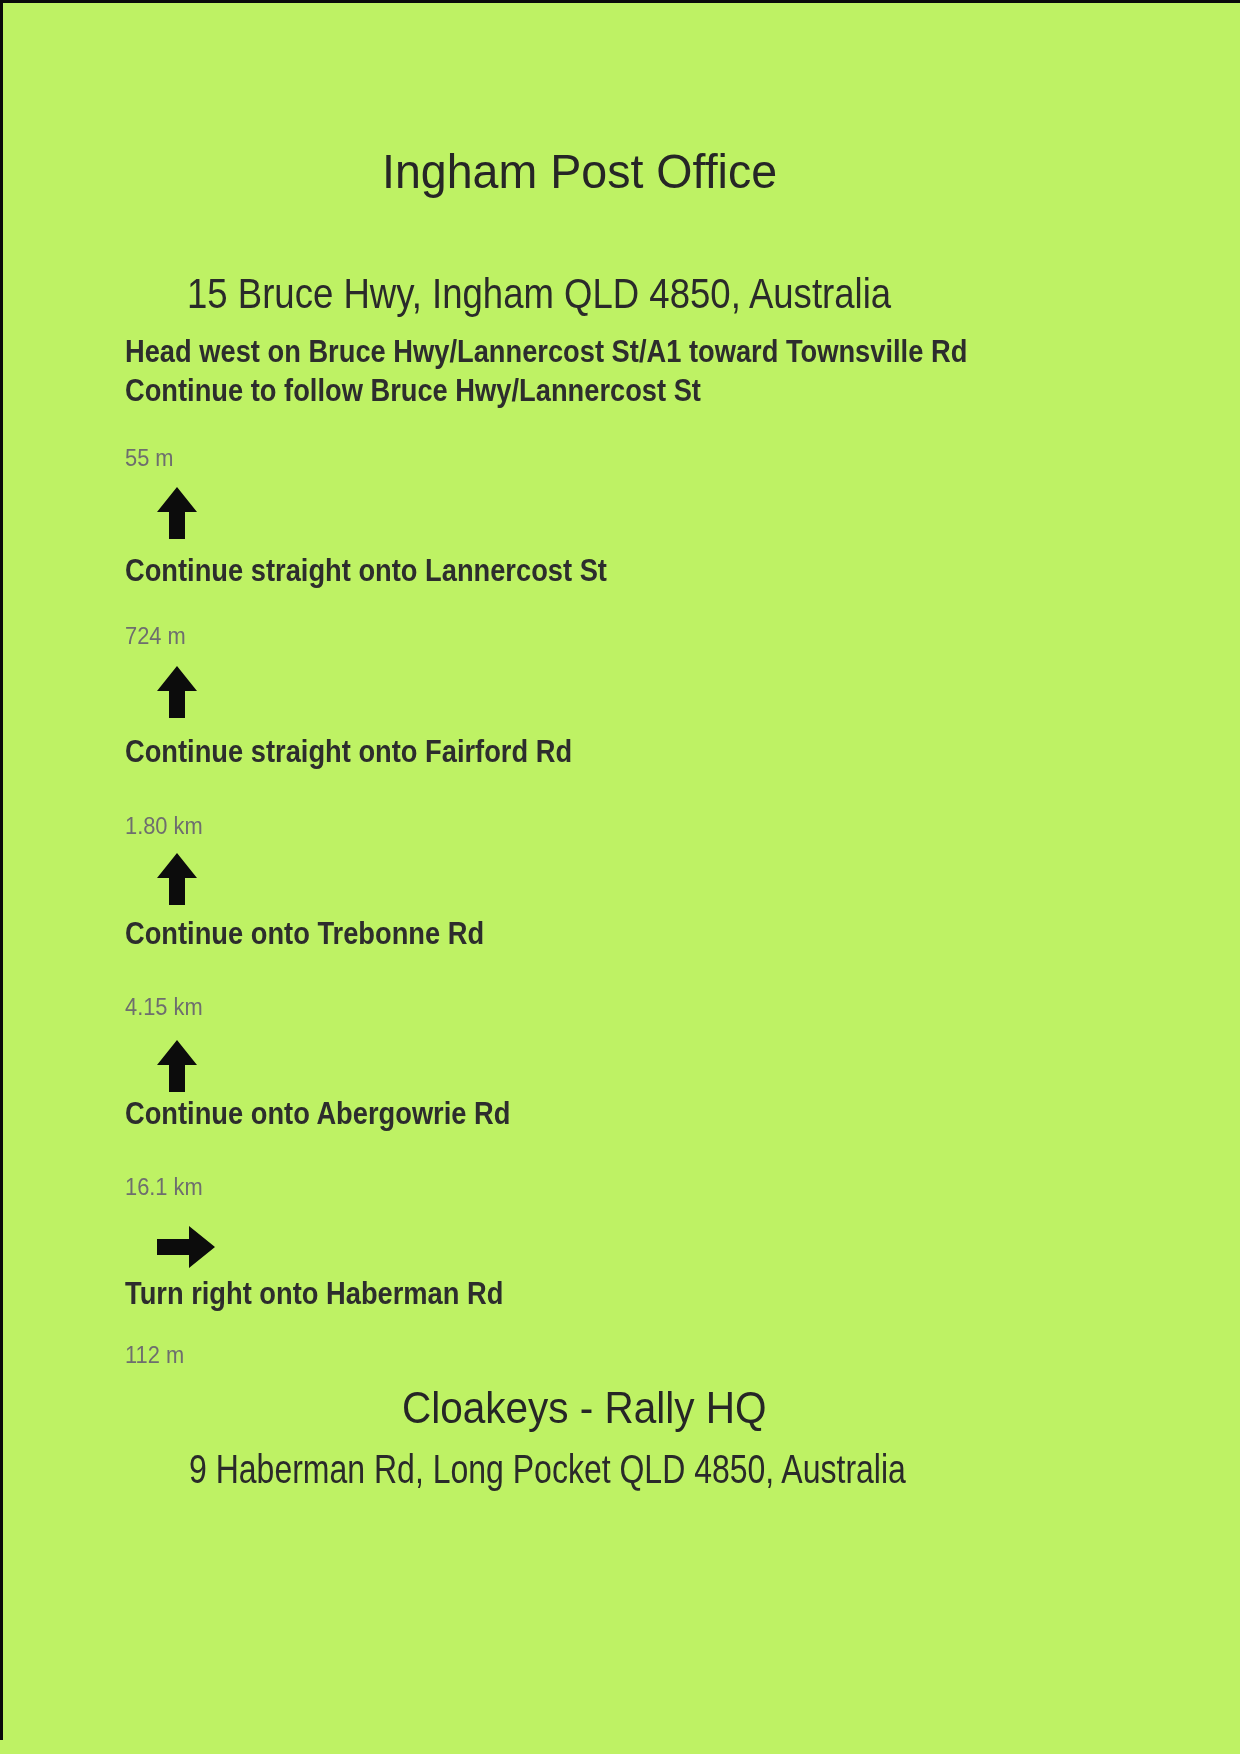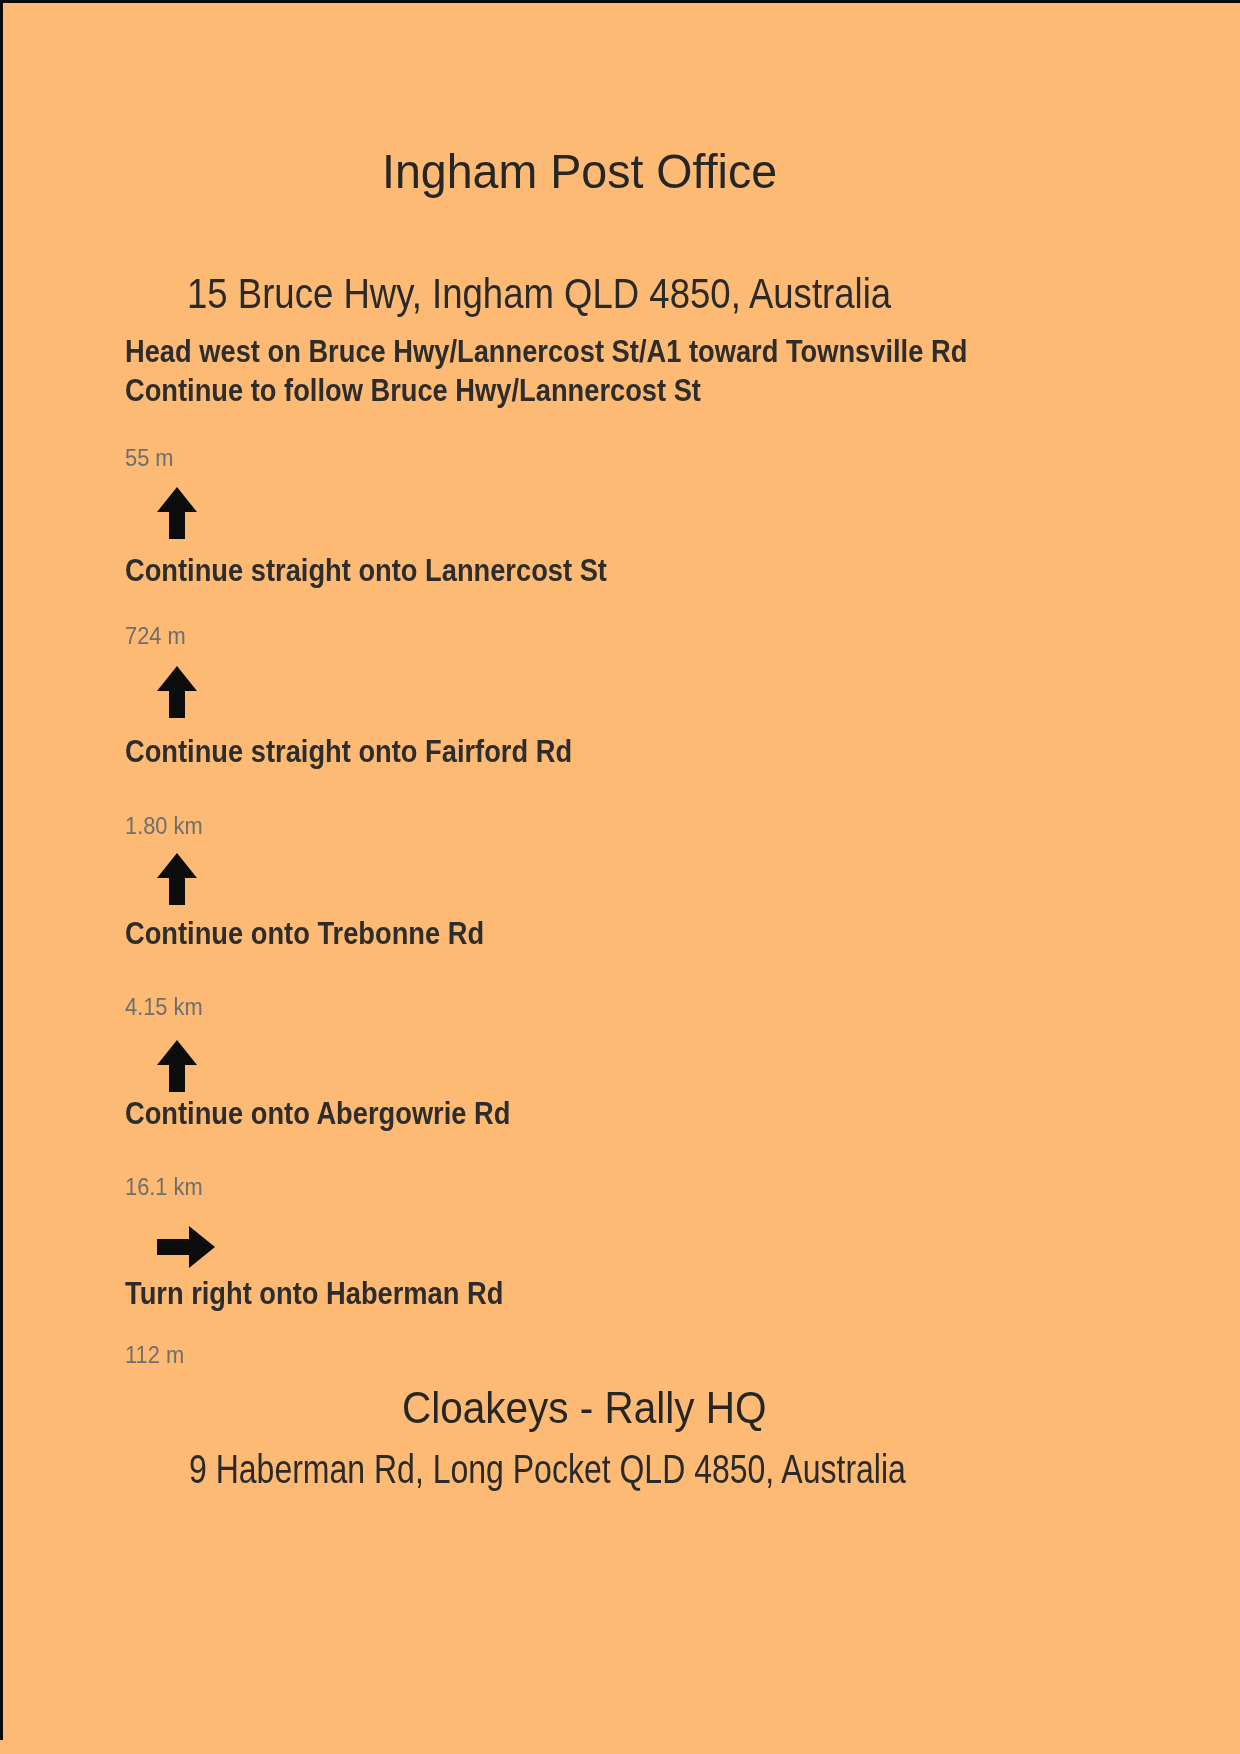--- a/index.html
+++ b/index.html
@@ -4,21 +4,21 @@
 <style>
   html, body {
     margin: 0;
     padding: 0;
     background: #ffffff;
   }
   .page {
     position: relative;
     width: 1240px;
     height: 1754px;
-    background: #fdba74;
+    background: #bef264;
     font-family: "Liberation Sans", "DejaVu Sans", sans-serif;
     color: #282828;
     overflow: hidden;
   }
   
   .border-top {
     position: absolute;
     left: 0; top: 0;
     width: 1240px; height: 3px;
     background: #0a0a0a;

